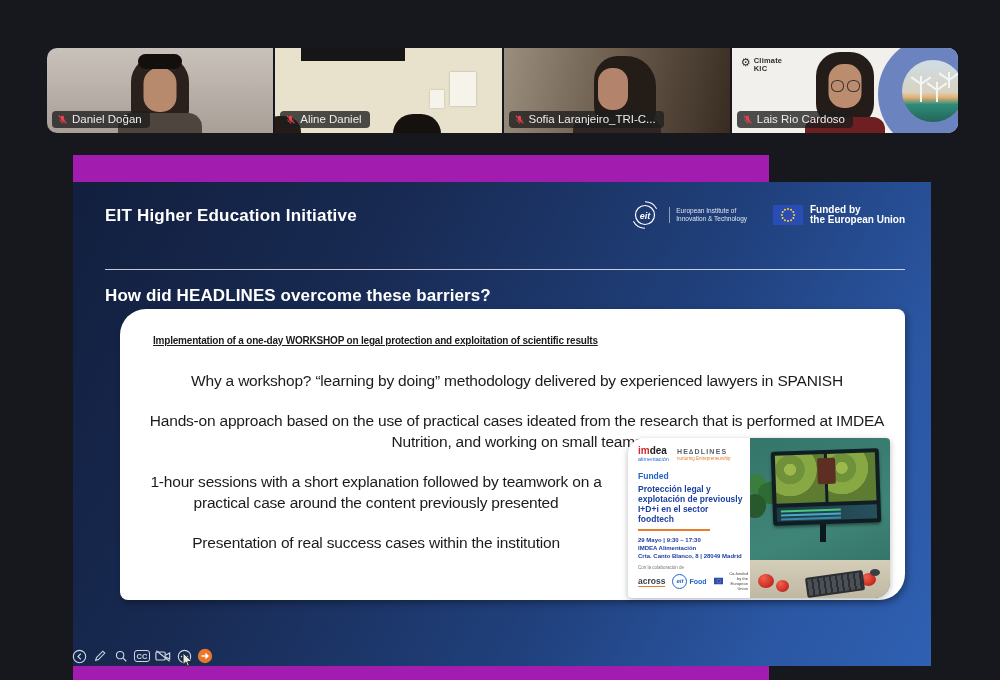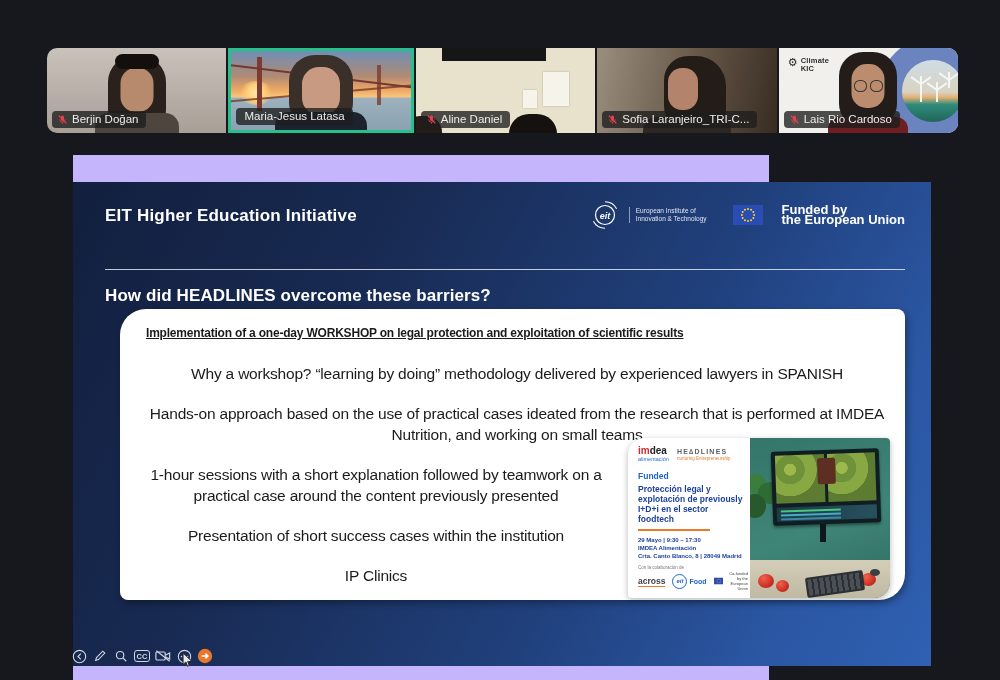--- a/index.html
+++ b/index.html
@@ -65,36 +65,36 @@
   .t6 .mast::after{transform:rotate(-55deg);transform-origin:bottom;}
   .t6 .climate{position:absolute;left:22px;top:9px;color:#2c2c2c;font-size:7.5px;font-weight:700;line-height:8px;letter-spacing:.2px;z-index:2;}
   .t6 .gear{position:absolute;left:9px;top:8px;font-size:11px;color:#2c2c2c;z-index:2;}
   .t6 .hair{top:4px;width:58px;height:74px;border-radius:24px 24px 22px 22px;background:#241c18;z-index:3;}
   .t6 .face{top:16px;width:33px;height:44px;border-radius:15px;background:#bb8c6e;z-index:4;}
   .t6 .g{position:absolute;top:32px;width:11px;height:10px;border:1.5px solid #3a3430;border-radius:45%;z-index:5;}
   .t6 .g1{left:50%;margin-left:-14px;} .t6 .g2{left:50%;margin-left:2px;}
   .t6 .torso{bottom:-8px;width:80px;height:24px;border-radius:12px 12px 0 0;background:#6e1f22;z-index:4;}
 
   
-  .share{position:absolute;left:73px;top:155px;width:696px;height:525px;background:#c4b5fd;}
+  .share{position:absolute;left:73px;top:155px;width:696px;height:525px;background:#a21caf;}
   .slide{position:absolute;left:0;top:27px;width:858px;height:484px;color:#fff;
          background:linear-gradient(118deg,#121f3e 0%,#182a52 30%,#20407c 62%,#2b57a4 85%,#2f60b2 100%);}
   .sl-title{position:absolute;left:32px;top:24px;font-size:17px;font-weight:700;letter-spacing:.2px;}
   .logos{position:absolute;right:26px;top:16px;display:flex;align-items:center;gap:26px;}
   .eitlogo{display:flex;align-items:center;gap:7px;}
   .eitcap{font-size:6.5px;line-height:8px;color:#dfe5f2;border-left:1px solid #8f9dbd;padding-left:6px;}
   .eu{display:flex;align-items:center;gap:7px;}
-  .eutext{font-size:13px;font-weight:700;line-height:10.5px;margin-left:12px;}
+  .eutext{font-size:10px;font-weight:700;line-height:10.5px;}
   .divider{position:absolute;left:32px;right:26px;top:87px;height:1px;background:rgba(255,255,255,.75);}
   .sec-title{position:absolute;left:32px;top:104px;font-size:17px;font-weight:700;letter-spacing:.1px;}
 
   .wbox{position:absolute;left:47px;top:127px;width:785px;height:291px;background:#fff;
         border-radius:26px 8px 26px 8px;box-shadow:2px 3px 7px rgba(0,0,0,.35);
         box-sizing:border-box;padding:13px 16px 0 25px;color:#1b1b1b;}
-  .wbox h3{margin:1px;font-size:12px;font-weight:700;letter-spacing:-.2px;line-height:21px;
+  .wbox h3{margin:8px;font-size:10px;font-weight:700;letter-spacing:-.2px;line-height:21px;
            text-decoration:underline;}
   .wbox p{margin:19px 0 0 0;font-size:15.5px;letter-spacing:-.2px;line-height:21px;font-weight:500;text-align:center;}
   .wbox p.narrow{max-width:462px;}
 
   
   .flyer{position:absolute;right:15px;top:129px;width:262px;height:160px;background:#fff;
          border-radius:16px 4px 16px 4px;overflow:hidden;display:flex;
          box-shadow:0 2px 6px rgba(0,0,0,.28);}
   .fl-left{width:122px;box-sizing:border-box;padding:8px 4px 5px 10px;display:flex;flex-direction:column;}
   .fl-logos{display:flex;align-items:flex-start;gap:8px;}
@@ -159,38 +159,25 @@
     <div class="band"></div>
     <div class="hair"></div>
     <div class="face"></div>
     <div class="torso"></div>
     <div class="plabel">
       <svg width="11" height="11" viewBox="0 0 16 16">
           <path d="M8 2a2.2 2.2 0 0 1 2.2 2.2v3.6A2.2 2.2 0 0 1 8 10a2.2 2.2 0 0 1-2.2-2.2V4.2A2.2 2.2 0 0 1 8 2z" fill="#e8414d"></path>
           <path d="M4 7.6v.3a4 4 0 0 0 8 0v-.3M8 12v2" stroke="#e8414d" fill="none" stroke-width="1.2"></path>
           <path d="M2.6 2.4l11 11.2" stroke="#e8414d" stroke-width="1.7"></path>
         </svg>
-      <span>Berjin Doğan</span>
+      <span>Daniel Doğan</span>
     </div>
   </div>
 
 
-  <div class="tile t3 active">
-    <div class="sun"></div>
-    <div class="tower"></div>
-    <div class="tower2"></div>
-    <div class="cable"></div>
-    <div class="cable2"></div>
-    <div class="hair"></div>
-    <div class="face"></div>
-    <div class="torso"></div>
-    <div class="plabel noicon">
-      <span>Maria-Jesus Latasa</span>
-    </div>
-  </div>
 
   <div class="tile t4">
     <div class="poster"></div>
     <div class="paper1"></div>
     <div class="paper2"></div>
     <div class="head"></div>
     <div class="head2"></div>
     <div class="plabel">
       <svg width="11" height="11" viewBox="0 0 16 16">
           <path d="M8 2a2.2 2.2 0 0 1 2.2 2.2v3.6A2.2 2.2 0 0 1 8 10a2.2 2.2 0 0 1-2.2-2.2V4.2A2.2 2.2 0 0 1 8 2z" fill="#e8414d"></path>
@@ -288,22 +275,21 @@
 
     <div class="divider"></div>
 
     <div class="sec-title">How did HEADLINES overcome these barriers?</div>
 
     <div class="wbox">
       <h3>Implementation of a one-day WORKSHOP on legal protection and exploitation of scientific results</h3>
       <p>Why a workshop? “learning by doing” methodology delivered by experienced lawyers in SPANISH</p>
       <p>Hands-on approach based on the use of practical cases ideated from the research that is performed at IMDEA Nutrition, and working on small teams</p>
       <p class="narrow">1-hour sessions with a short explanation followed by teamwork on a practical case around the content previously presented</p>
-      <p class="narrow">Presentation of short success cases within the institution</p>
-      <p class="narrow">IP Clinics</p>
+      <p class="narrow">Presentation of real success cases within the institution</p>
 
       <div class="flyer">
         <div class="fl-left">
           <div class="fl-logos">
             <div class="imdea">
               <div class="top"><span class="red">im</span><span class="dark">dea</span></div>
               <div class="sub">alimentación</div>
             </div>
             <div class="hlines">
               <div class="hl">HE∆DLINES</div>

